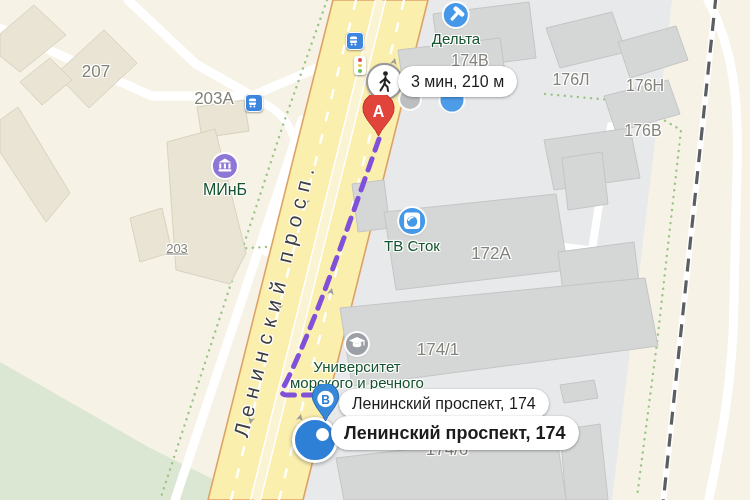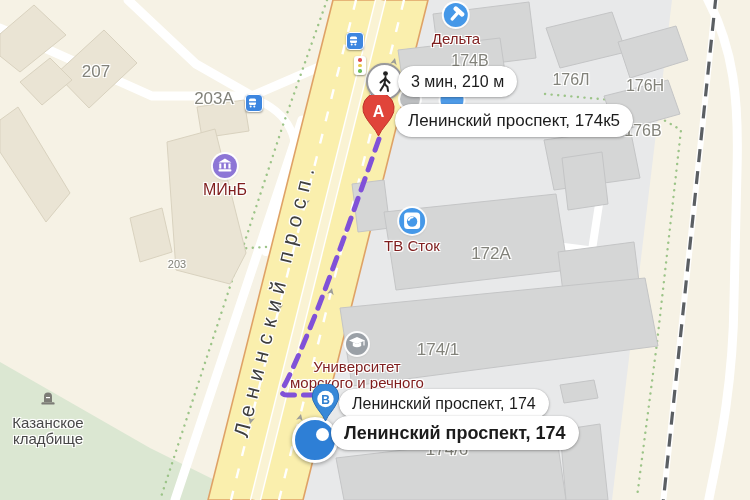--- a/index.html
+++ b/index.html
@@ -5,21 +5,21 @@
   html,body{margin:0;padding:0;background:#ddd;}
   .stage{position:relative;width:750px;height:500px;overflow:hidden;background:#f6f2e5;
          font-family:"Liberation Sans",sans-serif;}
   .stage svg.base{position:absolute;left:0;top:0;z-index:1;}
   .halo{text-shadow:-1px -1px 0 #fff,1px -1px 0 #fff,-1px 1px 0 #fff,1px 1px 0 #fff,0 0 3px #fff;}
   .map-label{position:absolute;transform:translate(-50%,-50%);white-space:nowrap;z-index:4;}
   .bnum{color:#82827a;font-size:16px;}
   .poi{position:absolute;transform:translate(-50%,-50%);z-index:4;display:flex;flex-direction:column;align-items:center;}
   .poi-icon{border-radius:50%;box-shadow:0 0 0 2px rgba(255,255,255,.95),0 1px 3px rgba(0,0,0,.35);
             display:flex;align-items:center;justify-content:center;}
-  .poi-name{color:#7f1d1d;font-size:15px;margin-top:4px;text-align:center;line-height:16px;}
+  .poi-name{color:#14532d;font-size:15px;margin-top:4px;text-align:center;line-height:16px;}
   .tram{position:absolute;width:16px;height:16px;background:#3d86e0;border:1.5px solid #fff;border-radius:4px;
         box-shadow:0 1px 2px rgba(0,0,0,.35);z-index:3;transform:translate(-50%,-50%);}
   .pill{position:absolute;background:#fff;border-radius:17px;box-shadow:0 1px 3px rgba(0,0,0,.3),0 0 1px rgba(0,0,0,.2);
         display:inline-flex;align-items:center;padding:0 13px;color:#1c1c1c;z-index:9;white-space:nowrap;}
   .marker{position:absolute;z-index:10;}
   .fade-circle{position:absolute;border-radius:50%;box-shadow:0 0 0 2px rgba(255,255,255,.9),0 1px 2px rgba(0,0,0,.3);z-index:3;transform:translate(-50%,-50%);}
   .street-name{position:absolute;left:275px;top:299px;transform:translate(-50%,-50%) rotate(-76deg);
         font-size:21px;letter-spacing:7px;color:#3f3f3f;white-space:nowrap;z-index:4;}
   .route-svg{position:absolute;left:0;top:0;z-index:6;pointer-events:none;}
   .sel-dot{position:absolute;left:292px;top:417px;width:40px;height:40px;border-radius:50%;
@@ -102,21 +102,21 @@
       <polygon points="558,252 634,242 642,306 566,316"></polygon>
       <polygon points="340,308 645,278 658,346 352,386"></polygon>
       <polygon points="336,458 556,432 566,500 344,500"></polygon>
       <polygon points="560,430 600,424 608,500 566,500"></polygon>
       <polygon points="560,385 594,380 598,398 564,403"></polygon>
     </g>
   </svg>
 
   <div class="map-label halo bnum" style="left:96px;top:72px;font-size:17px;">207</div>
   <div class="map-label halo bnum" style="left:214px;top:99px;font-size:17px;">203А</div>
-  <div class="map-label halo bnum" style="left:177px;top:264px;font-size:11px;">203</div>
+  <div class="map-label halo bnum" style="left:177px;top:248px;font-size:13px;text-decoration:underline;">203</div>
   <div class="map-label halo bnum" style="left:470px;top:61px;">174В</div>
   <div class="map-label halo bnum" style="left:571px;top:80px;">176Л</div>
   <div class="map-label halo bnum" style="left:645px;top:86px;">176Н</div>
   <div class="map-label halo bnum" style="left:643px;top:131px;">176В</div>
   <div class="map-label halo bnum" style="left:491px;top:254px;font-size:17px;text-align:right;">172А</div>
   <div class="map-label halo bnum" style="left:438px;top:350px;font-size:17px;">174/1</div>
   <div class="map-label halo bnum" style="left:447px;top:450px;font-size:17px;">174/6</div>
 
   <div class="street-name halo">Ленинский просп.</div>
 
@@ -160,30 +160,20 @@
     <span class="poi-icon" style="width:22px;height:22px;background:#9aa0a6;">
       <svg width="22" height="22" viewBox="0 0 22 22" fill="#fff">
         <polygon points="11,4 19,7.5 11,11 3,7.5"></polygon>
         <path d="M6.8,9.2 V13 q4.2,2.6 8.4,0 V9.2 L11,11 Z"></path>
         <rect x="17.4" y="7.5" width="1.2" height="5"></rect>
         </svg>
     </span>
     <span class="poi-name halo" style="width:140px;white-space:normal;">Университет морского и речного</span>
   </div>
 
-  <div class="poi" style="left:48px;top:418px;">
-    <span style="display:block;">
-      <svg width="20" height="18" viewBox="0 0 20 18" fill="#7c7c76">
-        <path d="M6,13 V7.5 a4,4 0 0 1 8,0 V13 Z"></path>
-        <rect x="3.4" y="13.2" width="13.2" height="2.4" rx="1.2"></rect>
-        <rect x="8" y="8" width="4" height="1.2" fill="#fff"></rect>
-        </svg>
-    </span>
-    <span class="poi-name halo" style="width:86px;white-space:normal;color:#474747;">Казанское кладбище</span>
-  </div>
 
   <div class="tram" style="left:254px;top:103px;">
     <svg width="13" height="13" viewBox="0 0 13 13">
         <rect x="3" y="2.5" width="7" height="6.5" rx="1.5" fill="#fff"></rect>
     <rect x="3" y="5.2" width="7" height="1.3" fill="#3d86e0"></rect>
         <circle cx="4.7" cy="10.6" r="1" fill="#fff"></circle>
         <circle cx="8.3" cy="10.6" r="1" fill="#fff"></circle>
       </svg>
   </div>
   <div class="tram" style="left:355px;top:41px;">
@@ -242,23 +232,20 @@
         <path d="M13,9.8 L8.5,13.5"></path>
         <path d="M13.5,9.8 L17.5,13.8"></path>
       <path d="M12.5,15 L8.5,21.5"></path>
         <path d="M12.5,15 L15.5,18 L16,22"></path>
     </svg>
   </div>
   <div class="pill" style="left:398px;top:66px;height:31px;font-size:16px;">
     <span>3 мин, 210 м</span>
   </div>
 
-  <div class="pill" style="left:395px;top:104px;height:33px;font-size:17px;">
-    <span>Ленинский проспект, 174к5</span>
-  </div>
 
   <div class="pill" style="left:339px;top:389px;height:29px;font-size:16px;">
     <span>Ленинский проспект, 174</span>
   </div>
 
   <div class="pill" style="left:331px;top:416px;height:34px;font-size:18px;font-weight:bold;">
     <span>Ленинский проспект, 174</span>
   </div>
 
 </div>

